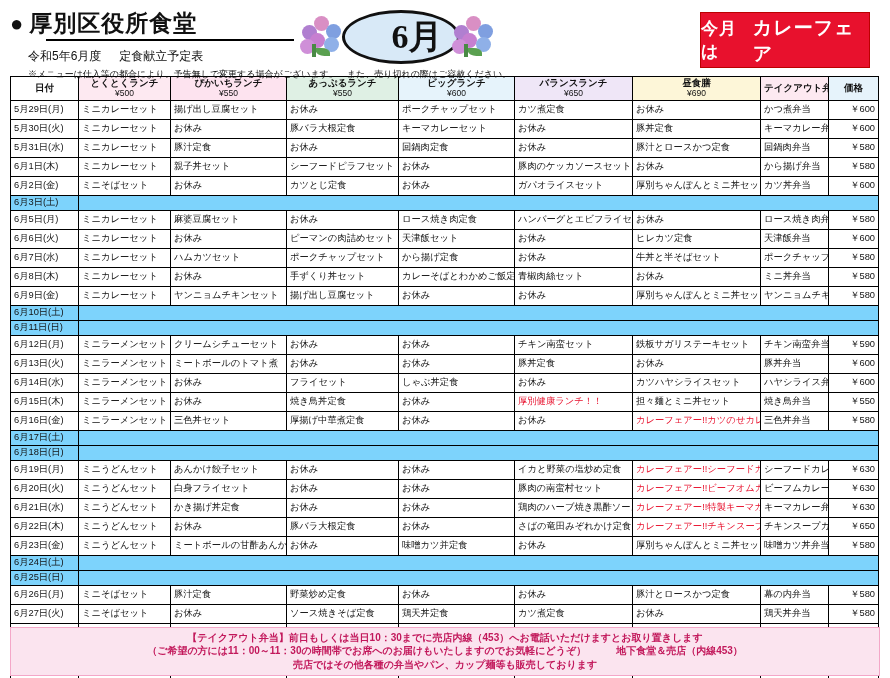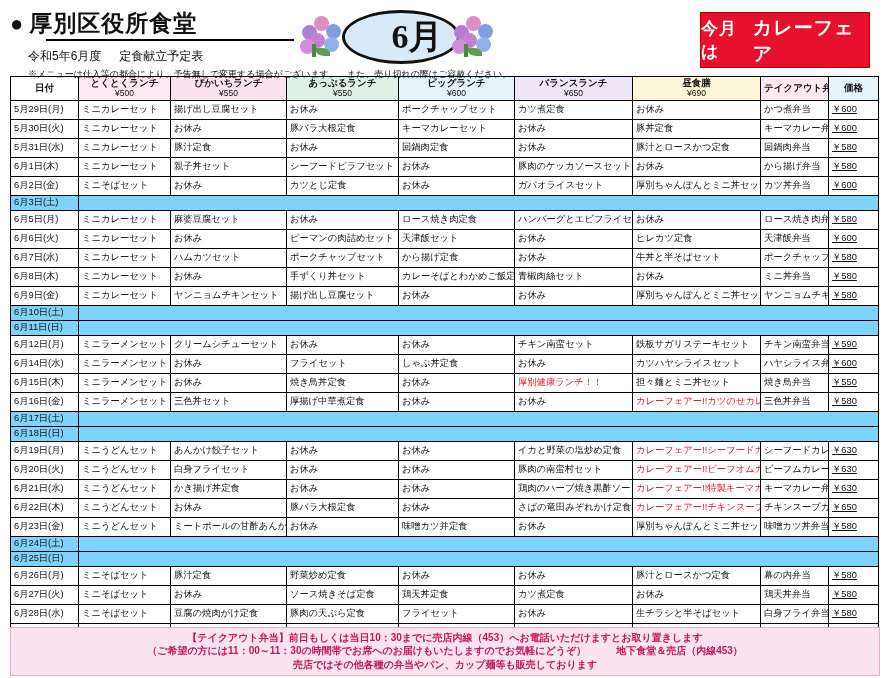--- a/index.html
+++ b/index.html
@@ -73,21 +73,21 @@
   th.c0 { background:#fde9f1; }  
   th.c1 { background:#fde3ef; }  
   th.c2 { background:#dff0e4; }  
   th.c3 { background:#e6f3fb; }  
   th.c4 { background:#efe6f7; }  
   th.c5 { background:#fdf6d8; }  
   th.c6 { background:#fde9f1; }  
   th.c7 { background:#e6f3fb; }  
 
   td.date { text-align:left; padding-left:4px; }
-  td.price { text-align:left; padding-right:5px;text-decoration:underline; }
+  td.price { text-align:right; padding-right:5px; }
   tr.holiday td { background:#7dd3fc; height: 15px; }
   tr.holiday td.date { font-weight:normal; }
   .redtxt { color:#e8112d; }
 
   
   .footer {
     position:absolute; left: 10px; right: 10px; bottom: 2px;
     background: #fbe4ef; border: 1px solid #f4a7c8;
     text-align:center; padding: 3px 0 4px 0;
   }
@@ -318,20 +318,31 @@
           <td>ミニラーメンセット</td>
           <td>クリームシチューセット</td>
           <td>お休み</td>
           <td>お休み</td>
           <td>チキン南蛮セット</td>
           <td>鉄板サガリステーキセット</td>
           <td>チキン南蛮弁当</td>
           <td class="price">￥590</td>
         </tr>
         <tr>
+          <td class="date">6月13日(火)</td>
+          <td>ミニラーメンセット</td>
+          <td>ミートボールのトマト煮</td>
+          <td>お休み</td>
+          <td>お休み</td>
+          <td>豚丼定食</td>
+          <td>お休み</td>
+          <td>豚丼弁当</td>
+          <td class="price">￥600</td>
+        </tr>
+        <tr>
           <td class="date">6月14日(水)</td>
           <td>ミニラーメンセット</td>
           <td>お休み</td>
           <td>フライセット</td>
           <td>しゃぶ丼定食</td>
           <td>お休み</td>
           <td>カツハヤシライスセット</td>
           <td>ハヤシライス弁当</td>
           <td class="price">￥600</td>
         </tr>

